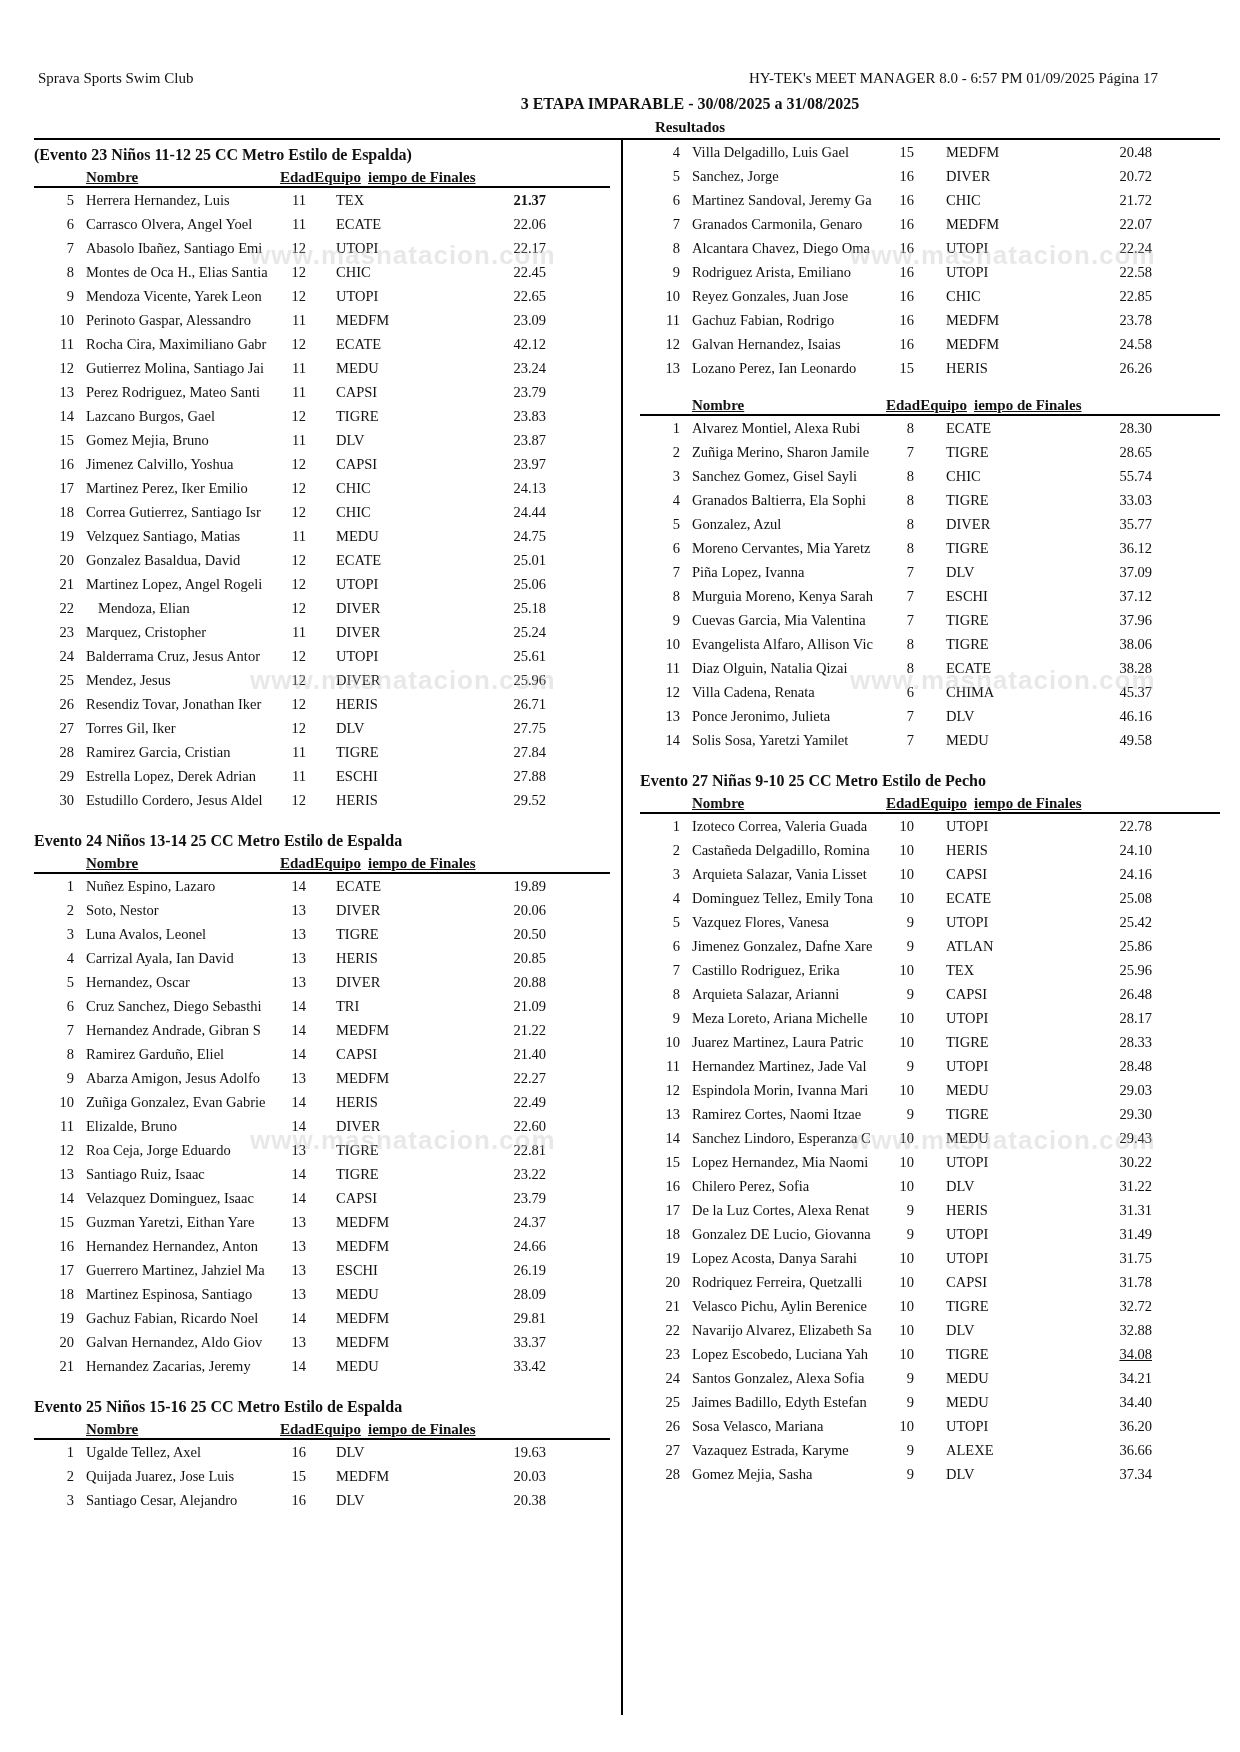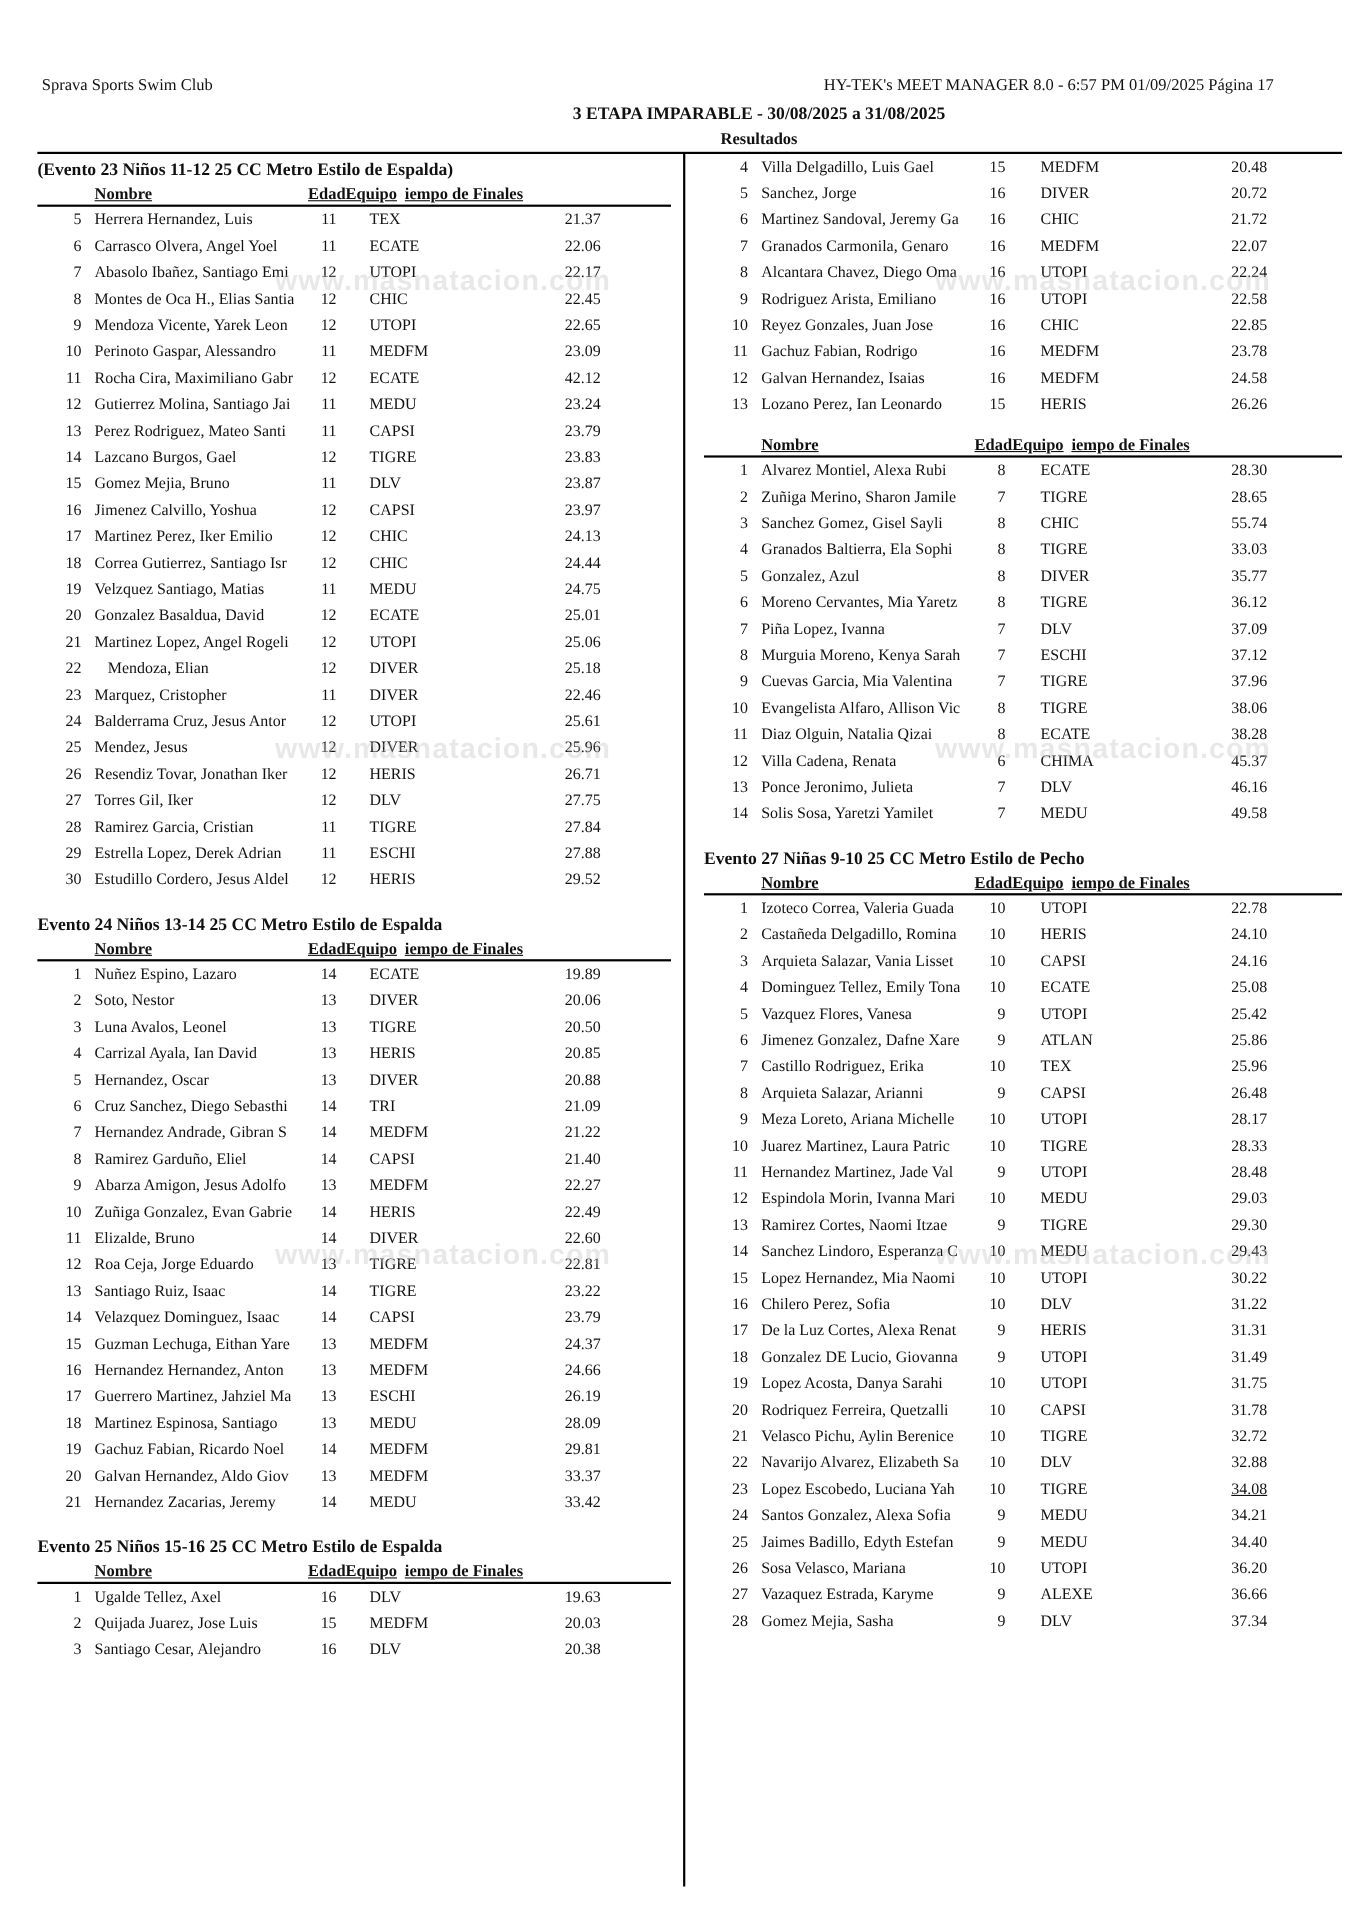--- a/index.html
+++ b/index.html
@@ -44,21 +44,21 @@
       <div class="colhdr">
         <span style="left: 52px;">Nombre</span>
         <span style="left: 246px;">EdadEquipo</span>
         <span style="left: 334px;">iempo de Finales</span>
       </div>
       <div class="row">
         <span class="place" style="left: 0px;">5</span>
         <span class="name" style="left: 52px;">Herrera Hernandez, Luis</span>
         <span class="age" style="left: 250px;">11</span>
         <span class="team" style="left: 302px;">TEX</span>
-        <span class="time" style="left: 442px;">21.37</span>
+        <span class="time" style="left: 442px; font-weight: bold;">21.37</span>
       </div>
       <div class="row">
         <span class="place" style="left: 0px;">6</span>
         <span class="name" style="left: 52px;">Carrasco Olvera, Angel Yoel</span>
         <span class="age" style="left: 250px;">11</span>
         <span class="team" style="left: 302px;">ECATE</span>
         <span class="time" style="left: 442px;">22.06</span>
       </div>
       <div class="row">
         <span class="place" style="left: 0px;">7</span>
@@ -170,21 +170,21 @@
         <span class="name" style="left: 64px;">Mendoza, Elian</span>
         <span class="age" style="left: 250px;">12</span>
         <span class="team" style="left: 302px;">DIVER</span>
         <span class="time" style="left: 442px;">25.18</span>
       </div>
       <div class="row">
         <span class="place" style="left: 0px;">23</span>
         <span class="name" style="left: 52px;">Marquez, Cristopher</span>
         <span class="age" style="left: 250px;">11</span>
         <span class="team" style="left: 302px;">DIVER</span>
-        <span class="time" style="left: 442px;">22.46</span>
+        <span class="time" style="left: 442px;">25.24</span>
       </div>
       <div class="row">
         <span class="place" style="left: 0px;">24</span>
         <span class="name" style="left: 52px;">Balderrama Cruz, Jesus Antor</span>
         <span class="age" style="left: 250px;">12</span>
         <span class="team" style="left: 302px;">UTOPI</span>
         <span class="time" style="left: 442px;">25.61</span>
       </div>
       <div class="row">
         <span class="place" style="left: 0px;">25</span>
@@ -330,21 +330,21 @@
       </div>
       <div class="row">
         <span class="place" style="left: 0px;">14</span>
         <span class="name" style="left: 52px;">Velazquez Dominguez, Isaac</span>
         <span class="age" style="left: 250px;">14</span>
         <span class="team" style="left: 302px;">CAPSI</span>
         <span class="time" style="left: 442px;">23.79</span>
       </div>
       <div class="row">
         <span class="place" style="left: 0px;">15</span>
-        <span class="name" style="left: 52px;">Guzman Lechuga, Eithan Yare</span>
+        <span class="name" style="left: 52px;">Guzman Yaretzi, Eithan Yare</span>
         <span class="age" style="left: 250px;">13</span>
         <span class="team" style="left: 302px;">MEDFM</span>
         <span class="time" style="left: 442px;">24.37</span>
       </div>
       <div class="row">
         <span class="place" style="left: 0px;">16</span>
         <span class="name" style="left: 52px;">Hernandez Hernandez, Anton</span>
         <span class="age" style="left: 250px;">13</span>
         <span class="team" style="left: 302px;">MEDFM</span>
         <span class="time" style="left: 442px;">24.66</span>

